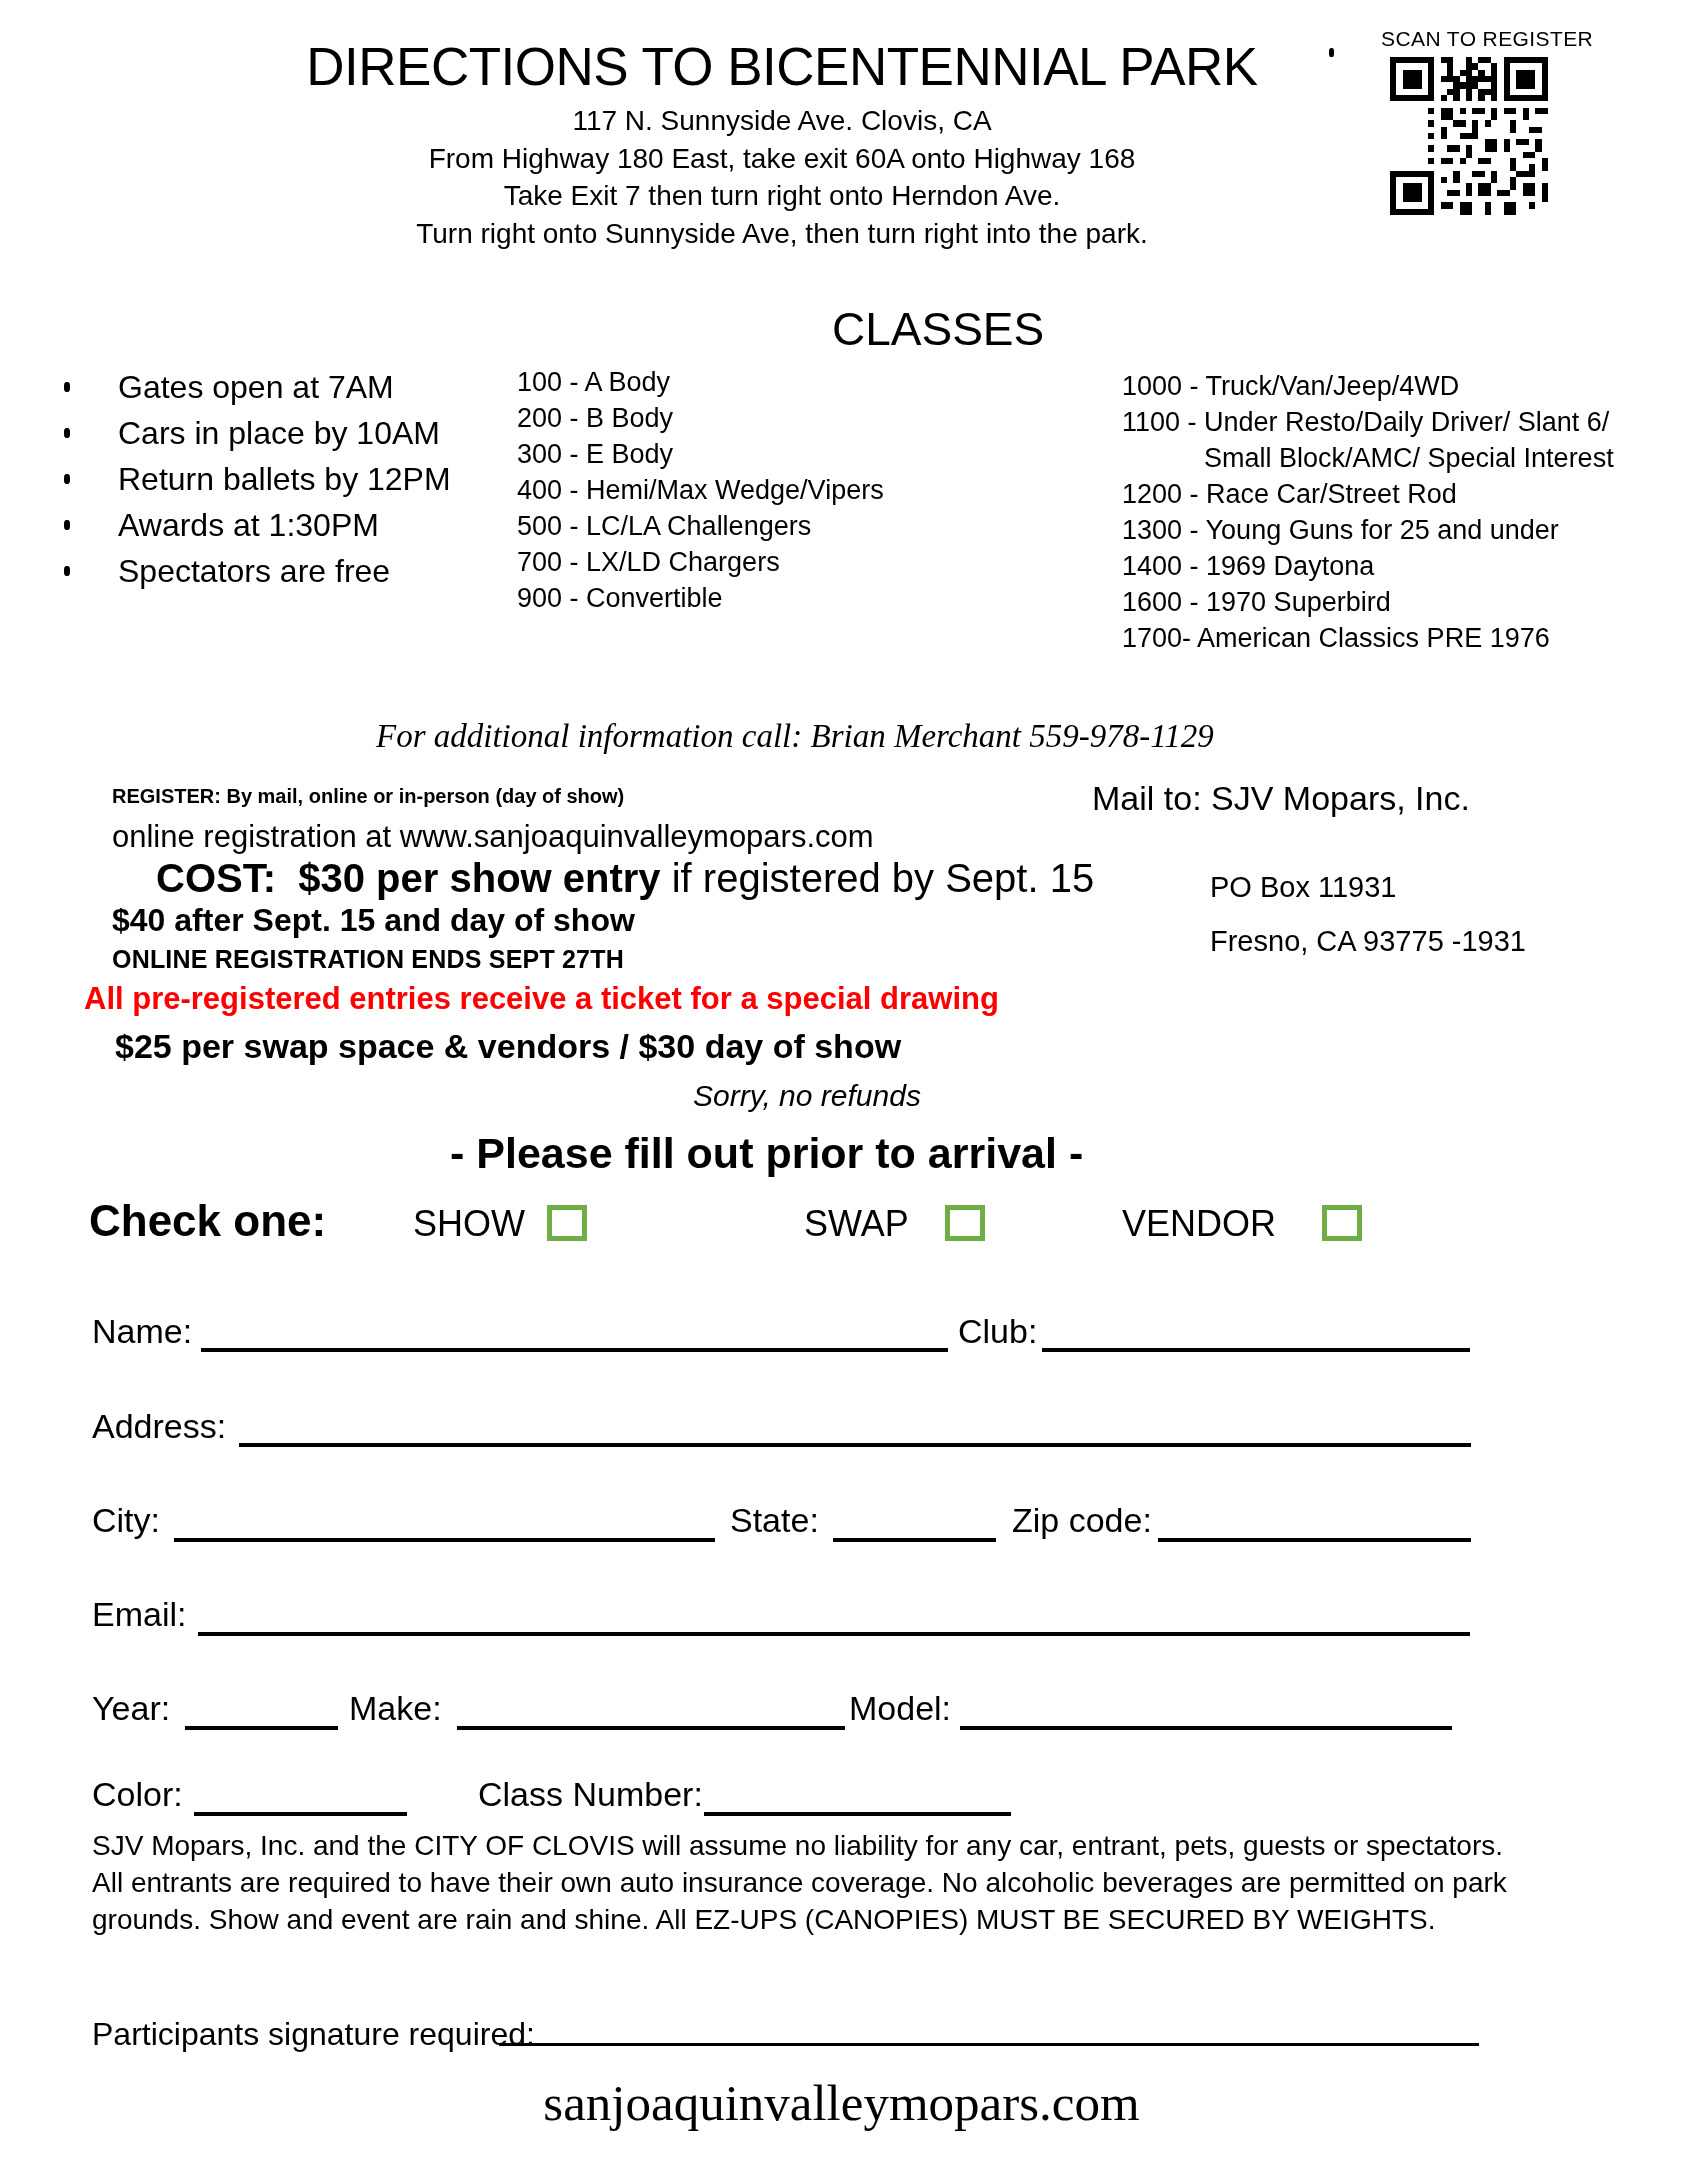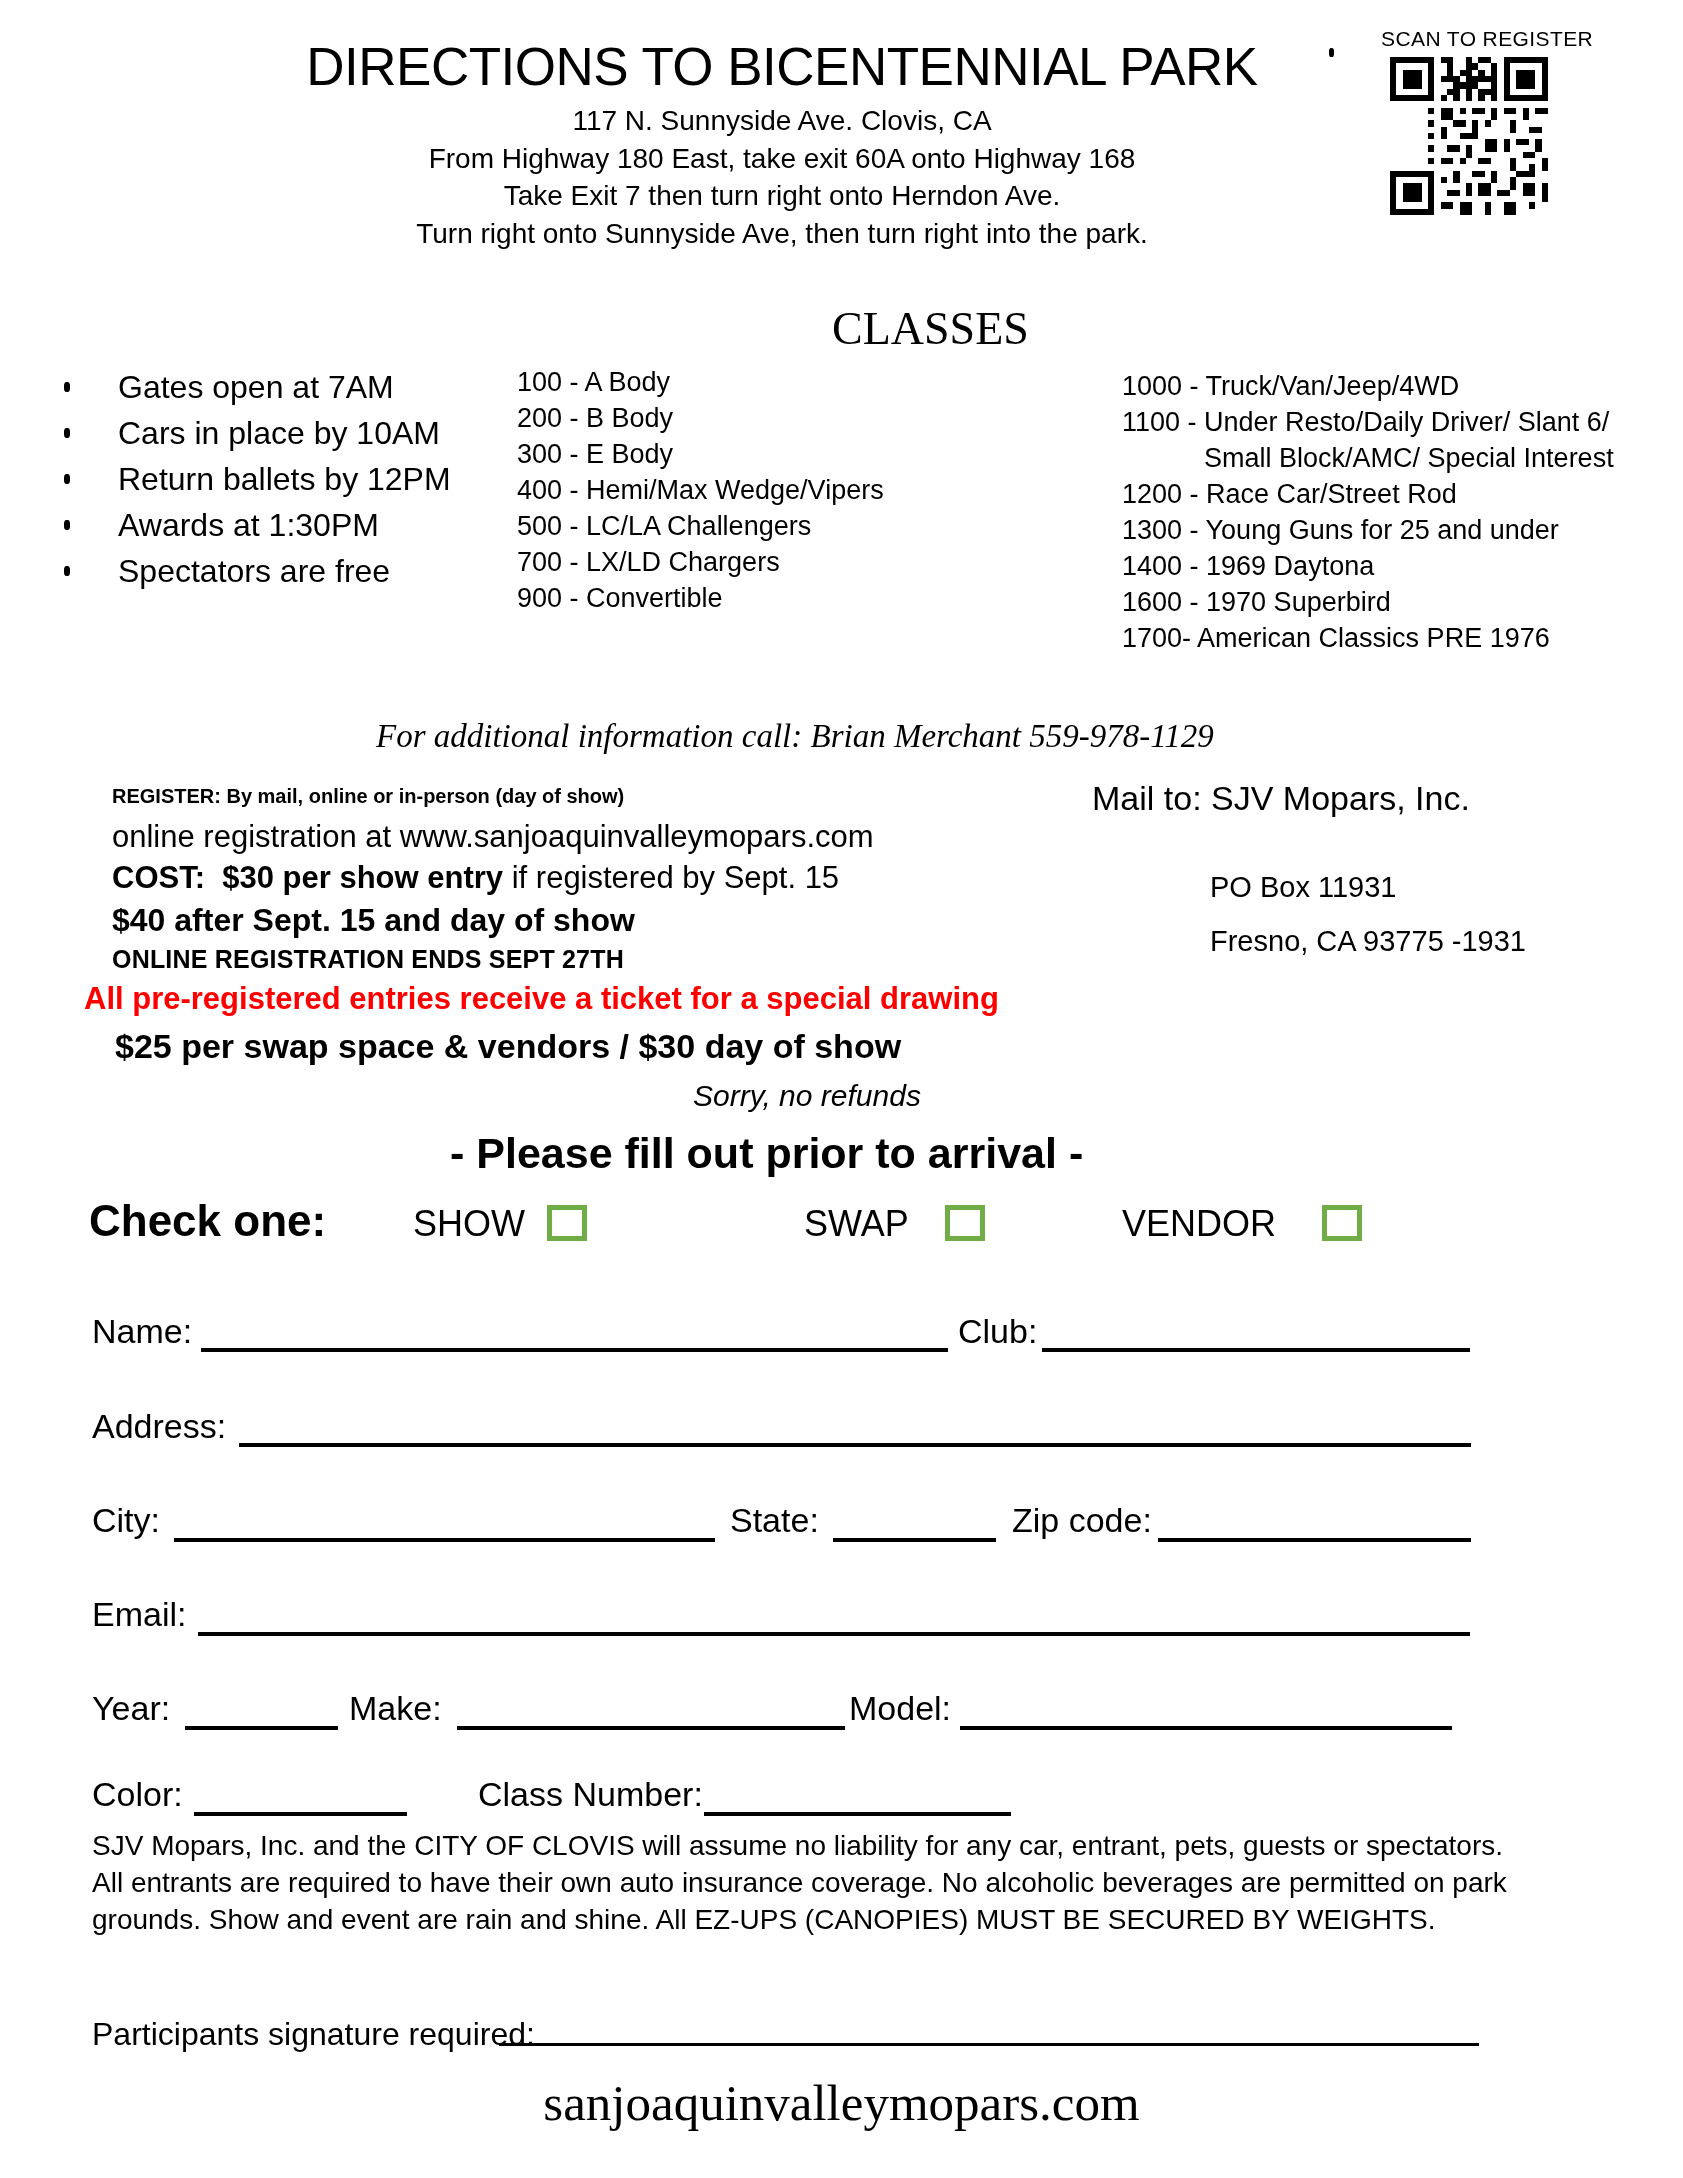--- a/index.html
+++ b/index.html
@@ -66,21 +66,21 @@
     width: 158px; height: 158px;
     background: #fff;
   }
   .qr svg { display: block; }
 
   
   .classes-title {
     position: absolute;
     left: 832px; top: 302px;
     font-size: 46px;
-    font-family: Liberation Serif, serif;
+    font-family: Liberation Sans, sans-serif;
     white-space: nowrap;
   }
   .sched {
     position: absolute;
     left: 54px; top: 364px;
     width: 396px;
   }
   .sched-item {
     position: relative;
     font-size: 32px;
@@ -124,21 +124,21 @@
 
   
   .reg-block { position: absolute; left: 112px; top: 777px; }
   .reg-line {
     font-family: "Liberation Sans Narrow", "Liberation Sans", sans-serif;
     font-stretch: condensed;
     white-space: nowrap;
   }
   .reg-1 { font-size: 20px; line-height: 39px; font-weight: bold; }
   .reg-2 { font-size: 31px; line-height: 41px; font-weight: normal; }
-  .reg-3 { font-size: 31px; line-height: 42px; font-weight: bold; }
+  .reg-3 { font-size: 40px; line-height: 42px; font-weight: bold; margin-left: 44px; }
   .reg-3 .tail { font-weight: normal; }
   .reg-4 { font-size: 32px; line-height: 42px; font-weight: bold; }
   .reg-5 { font-size: 25px; line-height: 36px; font-weight: bold; letter-spacing: 0.2px; }
   .reg-red {
     font-size: 31px; line-height: 44px; font-weight: bold;
     color: #ff0000;
     margin-left: -28px;
   }
   .reg-6 {
     font-size: 34px; line-height: 51px; font-weight: bold;

